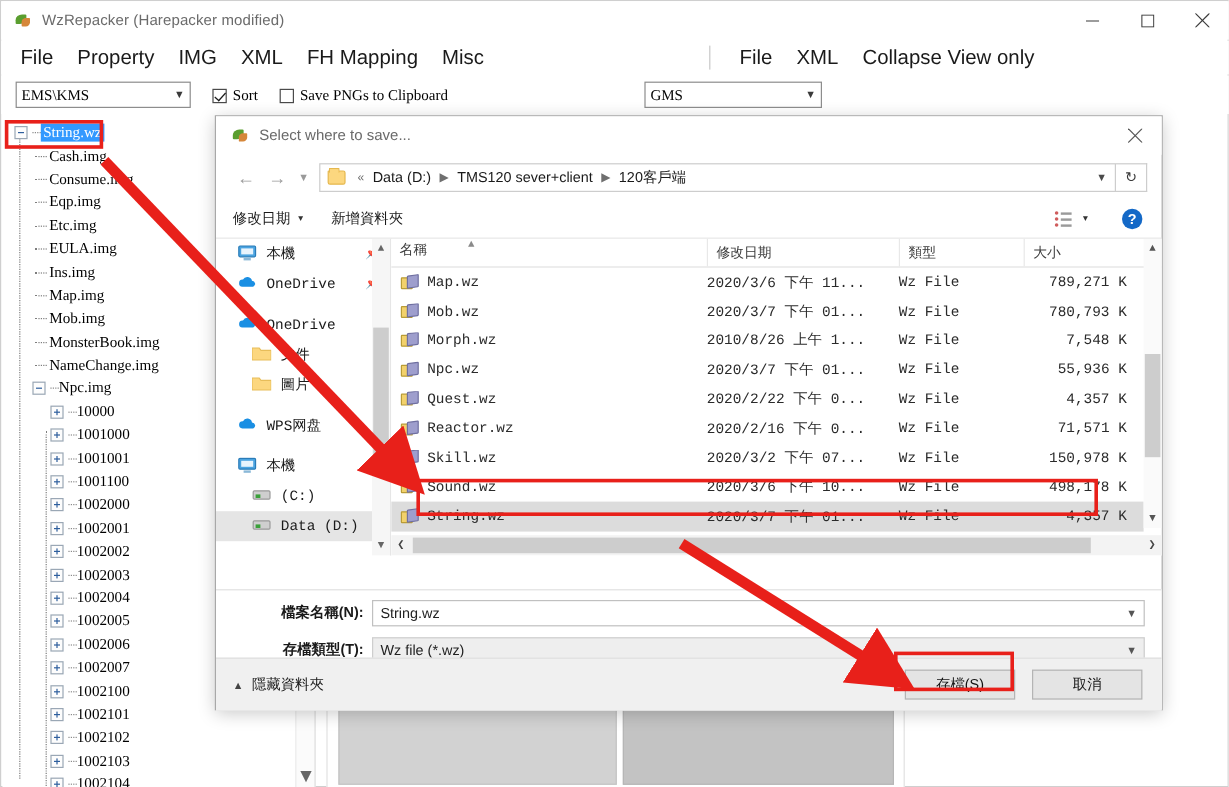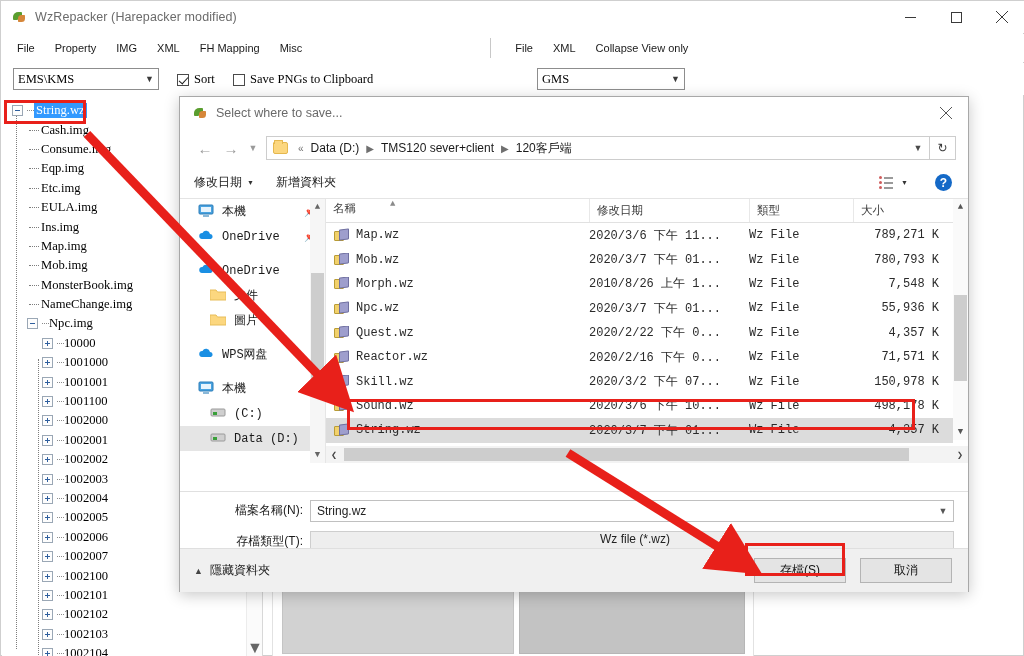--- a/index.html
+++ b/index.html
@@ -45,21 +45,21 @@
     color: #3a3a3a;
   }
   .win-btn svg { display: block; }
 
   
   .menubar {
     position: absolute; left: 0; top: 33px; width: 1024px; height: 28px;
     background: #ffffff; display: flex; align-items: center;
   }
   .menu-item {
-    font-size: 11px; color: #1a1a1a; padding: 4px 10px; white-space: nowrap;
+    font-size: 17px; color: #1a1a1a; padding: 4px 10px; white-space: nowrap;
   }
   .menu-sep {
     width: 1px; height: 20px; background: #c8c8c8; margin: 0 14px;
   }
 
   
   .toolbar {
     position: absolute; left: 0; top: 62px; width: 1024px; height: 32px;
     background: #ffffff;
   }
@@ -339,27 +339,27 @@
 
   
   .dlg-footer {
     position: absolute; left: 0; right: 0; top: 394px; height: 101px;
     border-top: 1px solid #e0e0e0; background: #fff;
   }
   .frow {
     display: flex; align-items: center; height: 25px; margin-top: 6px; padding: 0 14px;
   }
   .flabel {
-    width: 116px; text-align: right; font-size: 12px; color: #1a1a1a; padding-right: 7px;
+    width: 116px; text-align: right; font-size: 12px; color: #1a1a1a; padding-right: 7px; font-weight: bold;
   }
   .finput {
     flex: 1; height: 22px; border: 1px solid #c0c0c0; background: #fff;
     display: flex; align-items: center; font-size: 12px; color: #222;
   }
-  .finput.disabled { background: #eeeeee; border-color: #cecece; flex-direction: column; }
+  .finput.disabled { background: #eeeeee; border-color: #cecece; }
   .finput .v { flex: 1; padding-left: 6px; }
   .finput .chev { width: 20px; text-align: center; color: #555; font-size: 9px; }
 
   .dlg-bottom {
     position: absolute; left: 0; right: 0; bottom: 0; height: 44px;
     background: #f0f0f0; border-top: 1px solid #dfdfdf;
     display: flex; align-items: center; padding: 0 14px;
   }
   .hidefolders {
     font-size: 12px; color: #1a1a1a; display: flex; align-items: center; gap: 7px;

